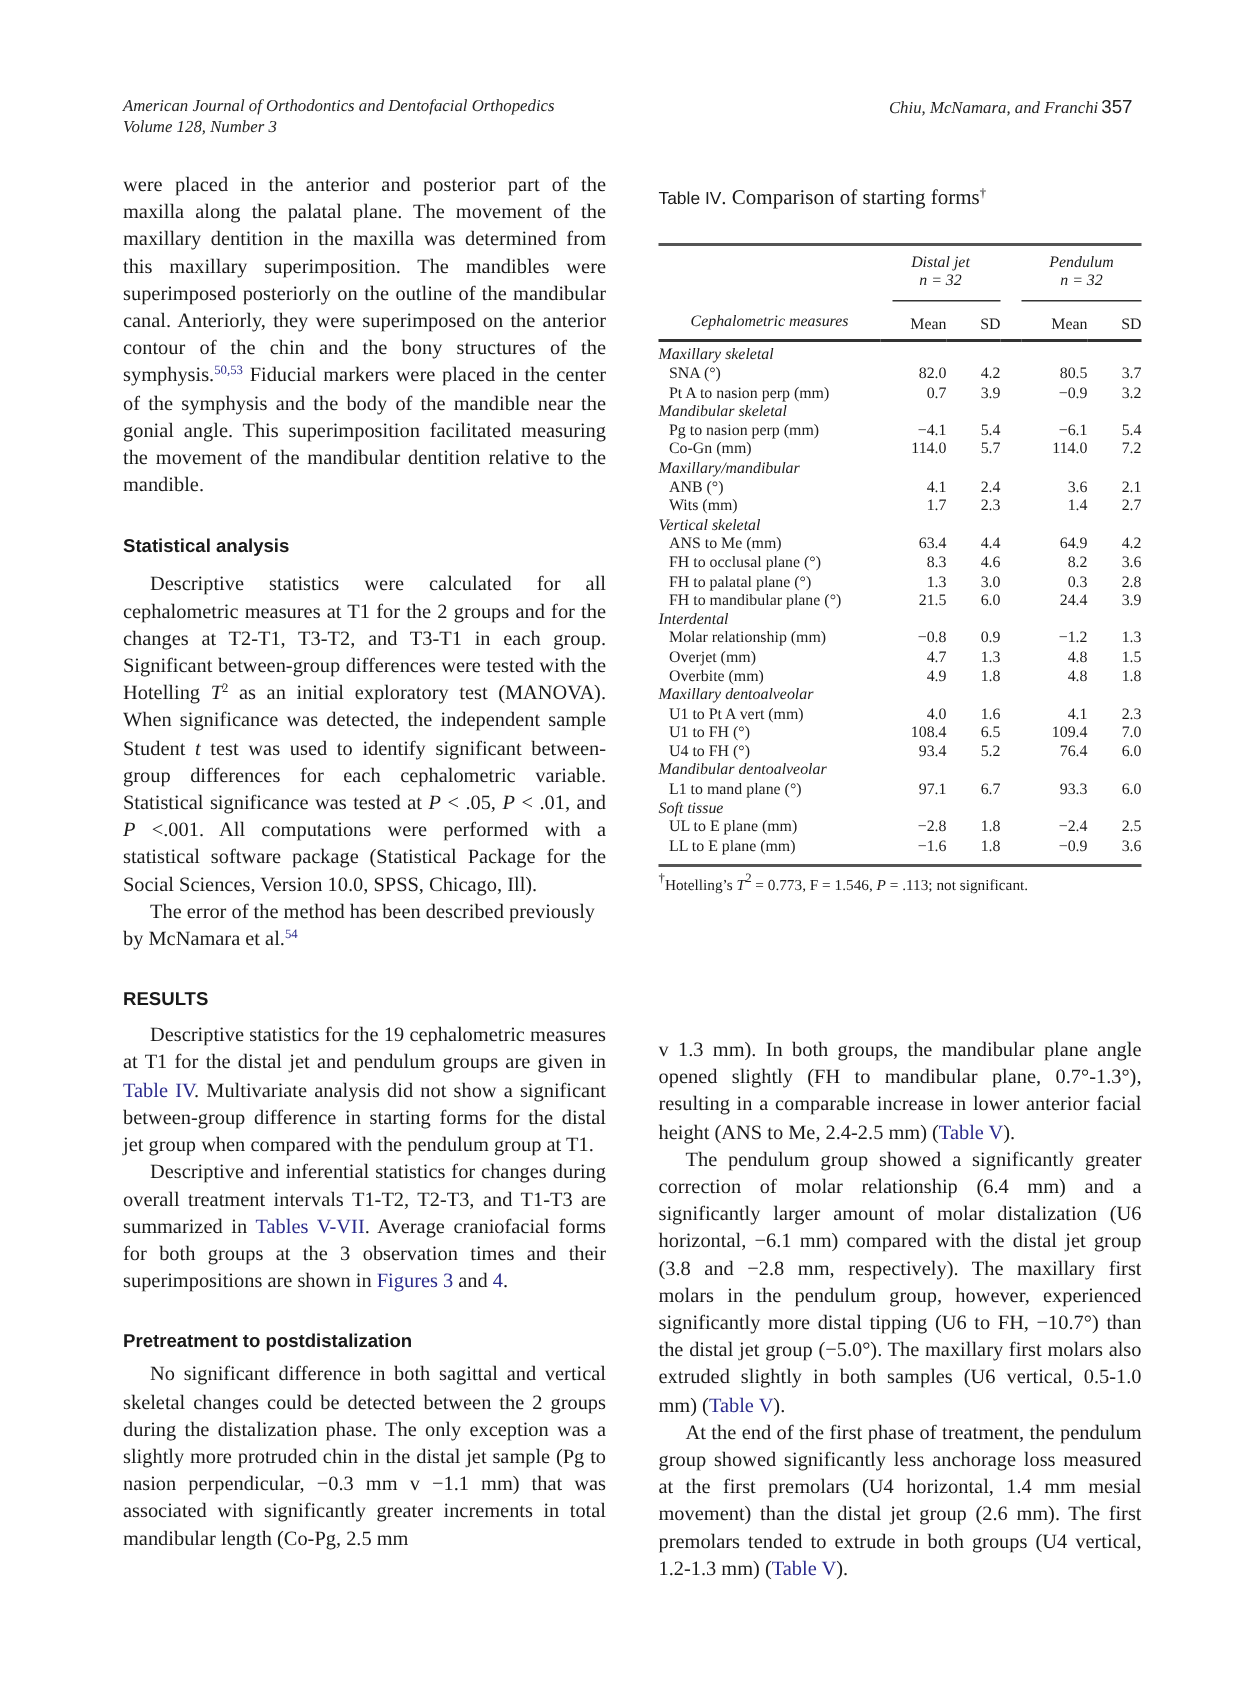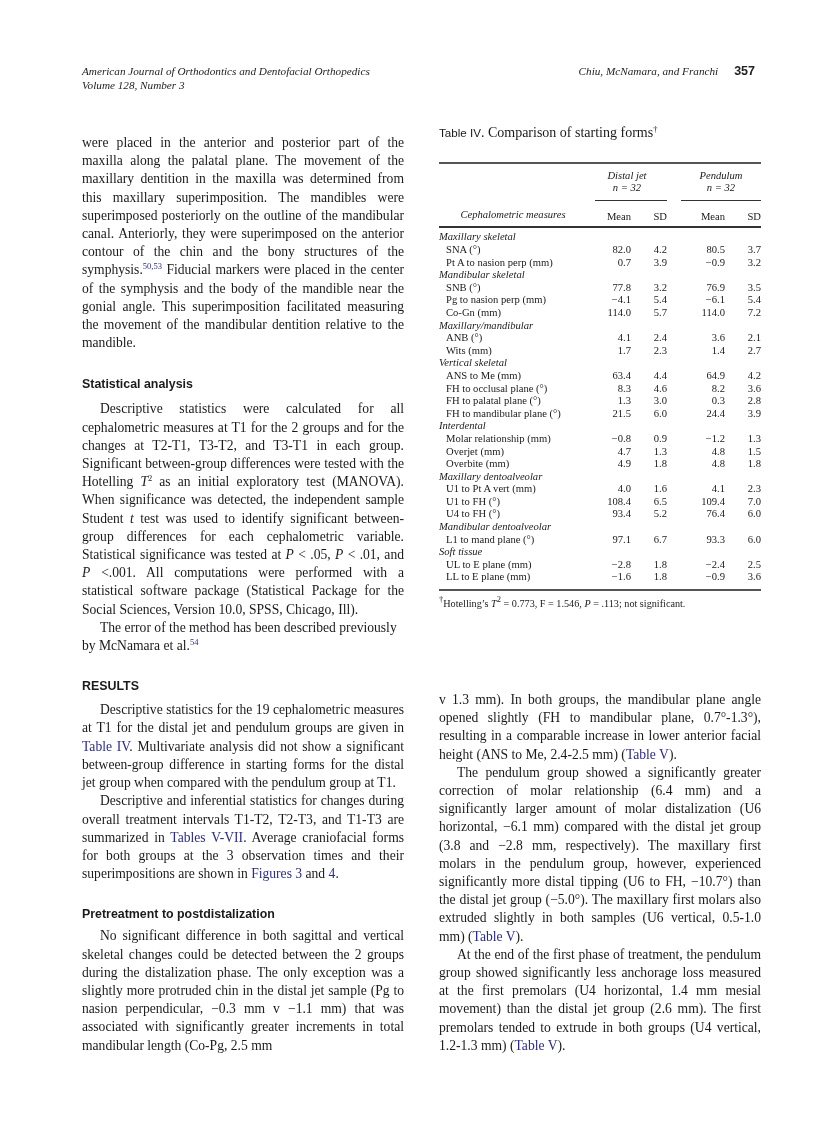--- a/index.html
+++ b/index.html
@@ -1,23 +1,23 @@
 <!DOCTYPE html>
 <html><head>
 <meta charset="utf-8">
 <style>
   html, body { margin: 0; padding: 0; background: #ffffff; }
   body { width: 838px; height: 1122px; position: relative; overflow: hidden; color: #1a1a1a; }
 
   .running-head { position: absolute; top: 64px; left: 82px; width: 673px; font-family: "Liberation Serif", serif; font-style: italic; font-size: 11.2px; line-height: 14px; color: #222; }
   .rh-left { position: absolute; left: 0; top: 0; }
   .rh-right { position: absolute; right: 0; top: 0; white-space: nowrap; }
-  .page-num { font-family: "Liberation Sans", sans-serif; font-style: normal; font-weight: bold; font-size: 12.5px; margin-left: 16px; }
-
-  .col { position: absolute; top: 134px; width: 322px; font-family: "Liberation Serif", serif; font-size: 13.6px; line-height: 18.2px; color: #1a1a1a; }
+  .page-num { font-family: "Liberation Sans", sans-serif; font-style: normal; font-weight: normal; font-size: 12.5px; margin-left: 2px; }
+
+  .col { position: absolute; top: 114px; width: 322px; font-family: "Liberation Serif", serif; font-size: 13.6px; line-height: 18.2px; color: #1a1a1a; }
   .col-left { left: 82px; }
   .col-right { left: 439px; }
   .col p { margin: 0; text-align: justify; }
   .col p.indent { text-indent: 18px; }
   .sec-head { font-family: "Liberation Sans", sans-serif; font-weight: bold; font-size: 12.4px; margin: 0; line-height: 18px; }
   .link { color: #2b2b8c; }
   sup { font-size: 8.5px; line-height: 0; vertical-align: 5px; }
   .ref { color: #2b2b8c; }
 
   
@@ -126,28 +126,20 @@
           <td class="col-mean">0.7</td>
           <td class="col-sd">3.9</td>
           <td class="gap"></td>
           <td class="col-mean">−0.9</td>
           <td class="col-sd">3.2</td>
         </tr>
         <tr>
           <td colspan="6" class="cat">Mandibular skeletal</td>
         </tr>
         <tr>
-          <td class="measure">SNB (°)</td>
-          <td class="col-mean">77.8</td>
-          <td class="col-sd">3.2</td>
-          <td class="gap"></td>
-          <td class="col-mean">76.9</td>
-          <td class="col-sd">3.5</td>
-        </tr>
-        <tr>
           <td class="measure">Pg to nasion perp (mm)</td>
           <td class="col-mean">−4.1</td>
           <td class="col-sd">5.4</td>
           <td class="gap"></td>
           <td class="col-mean">−6.1</td>
           <td class="col-sd">5.4</td>
         </tr>
         <tr>
           <td class="measure">Co-Gn (mm)</td>
           <td class="col-mean">114.0</td>

